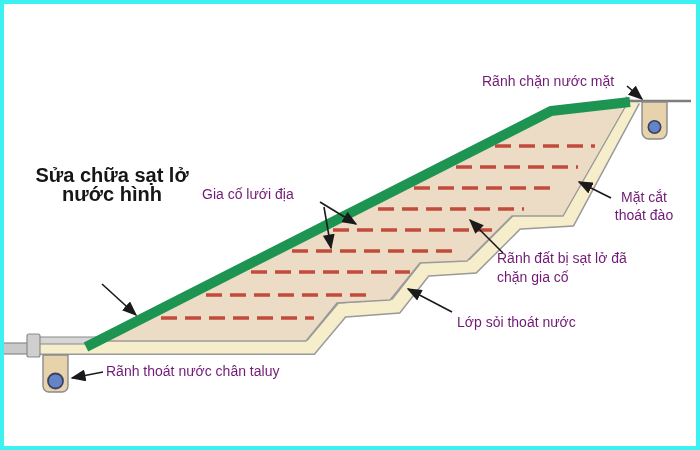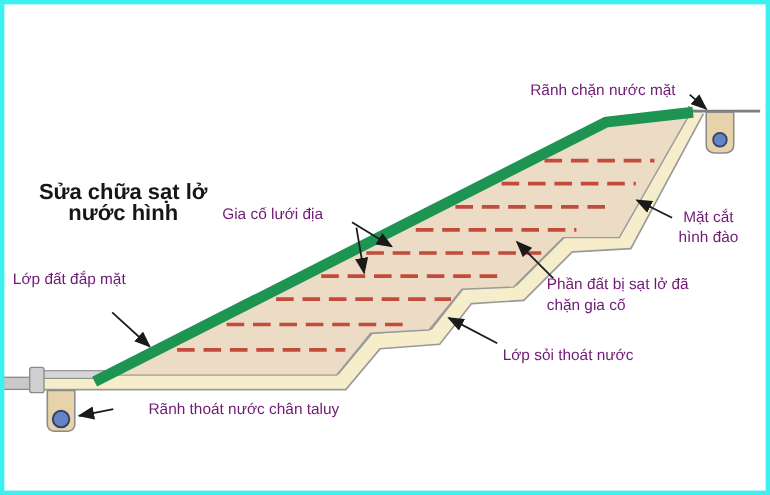--- a/index.html
+++ b/index.html
@@ -19,21 +19,21 @@
   .title{
     left:34px;top:166px;width:156px;text-align:center;
     font-size:20px;font-weight:bold;line-height:19px;color:#161616;
   }
   .geogrid{left:202px;top:164px;line-height:19px;margin-top:21px;}
   .crest-drain{left:482px;top:72px;}
   .trench-section{left:602px;top:188px;width:84px;text-align:center;}
   .topsoil{left:4px;top:245px;width:118px;text-align:center;line-height:17px;}
   .reinforced{left:497px;top:249px;line-height:19px;}
   .gravel{left:457px;top:313px;text-align:right;}
-  .toe-drain{left:106px;top:362px;margin-left:29px;}
+  .toe-drain{left:106px;top:362px;}
 </style>
 </head>
 <body>
 
 <div class="frame">
 
   <svg class="stage" width="700" height="450" viewBox="0 0 700 450">
     <defs>
       <marker id="ah" viewBox="0 0 10 8" refX="9" refY="4" markerWidth="9.5" markerHeight="7.5" orient="auto">
         <path d="M0,0 L10,4 L0,8 z" fill="#1a1a1a"></path>
@@ -99,29 +99,28 @@
   <div class="lbl geogrid">
     <div class="ln">Gia cố lưới địa</div>
   </div>
 
   <div class="lbl crest-drain">
     <span>Rãnh chặn nước mặt</span>
   </div>
 
   <div class="lbl trench-section">
     <div class="ln">Mặt cắt</div>
-    <div class="ln">hình đào</div>
+    <div class="ln">thoát đào</div>
   </div>
 
   <div class="lbl topsoil">
-    <div class="ln">Lớp đất đắp mặt</div>
   </div>
 
   <div class="lbl reinforced">
-    <div class="ln">Phần đất bị sạt lở đã</div>
+    <div class="ln">Rãnh đất bị sạt lở đã</div>
     <div class="ln">chặn gia cố</div>
   </div>
 
   <div class="lbl gravel">
     <span>Lớp sỏi thoát nước</span>
   </div>
 
   <div class="lbl toe-drain">
     <span>Rãnh thoát nước chân taluy</span>
   </div>

